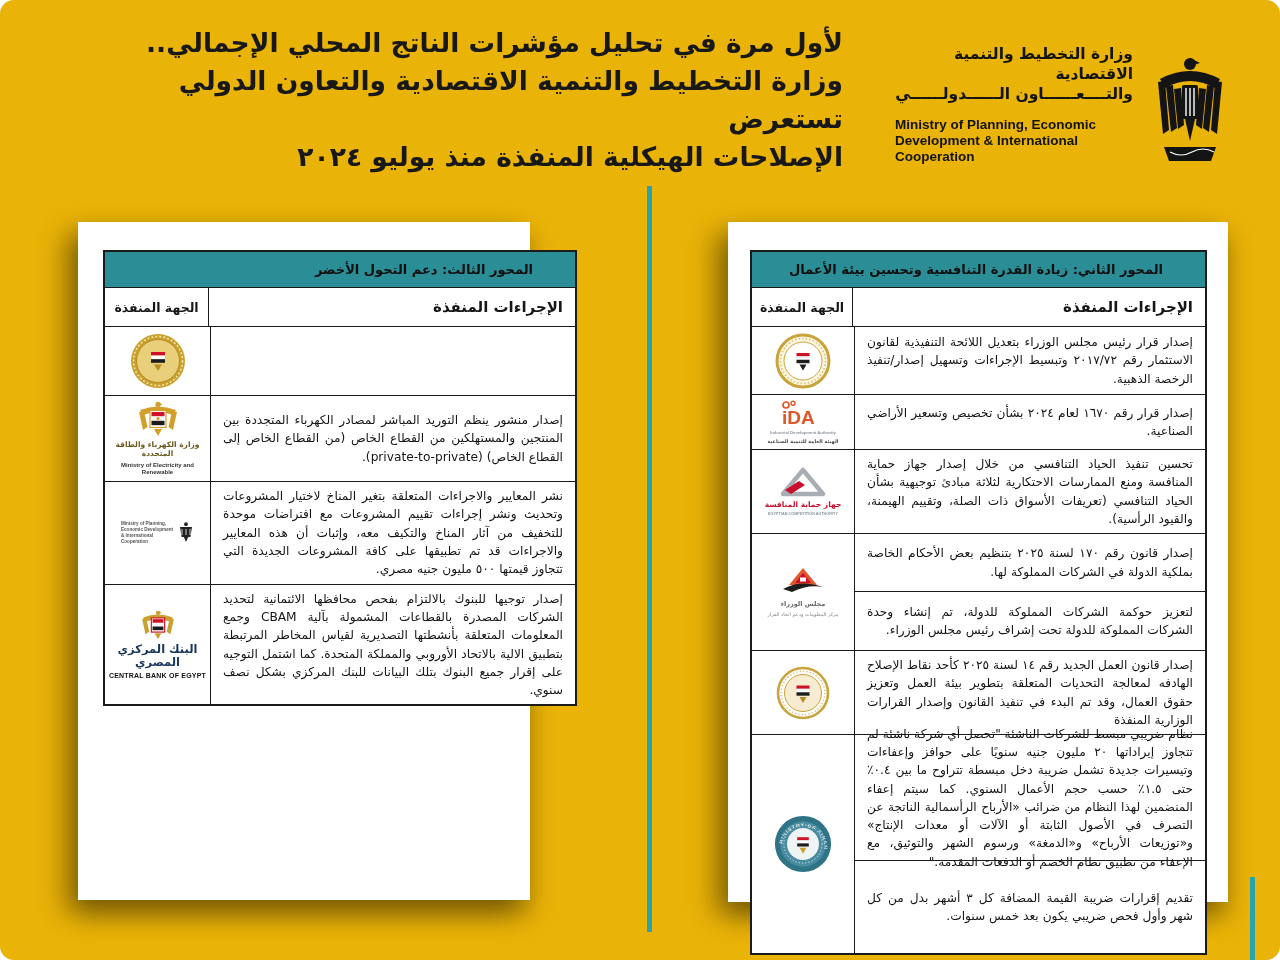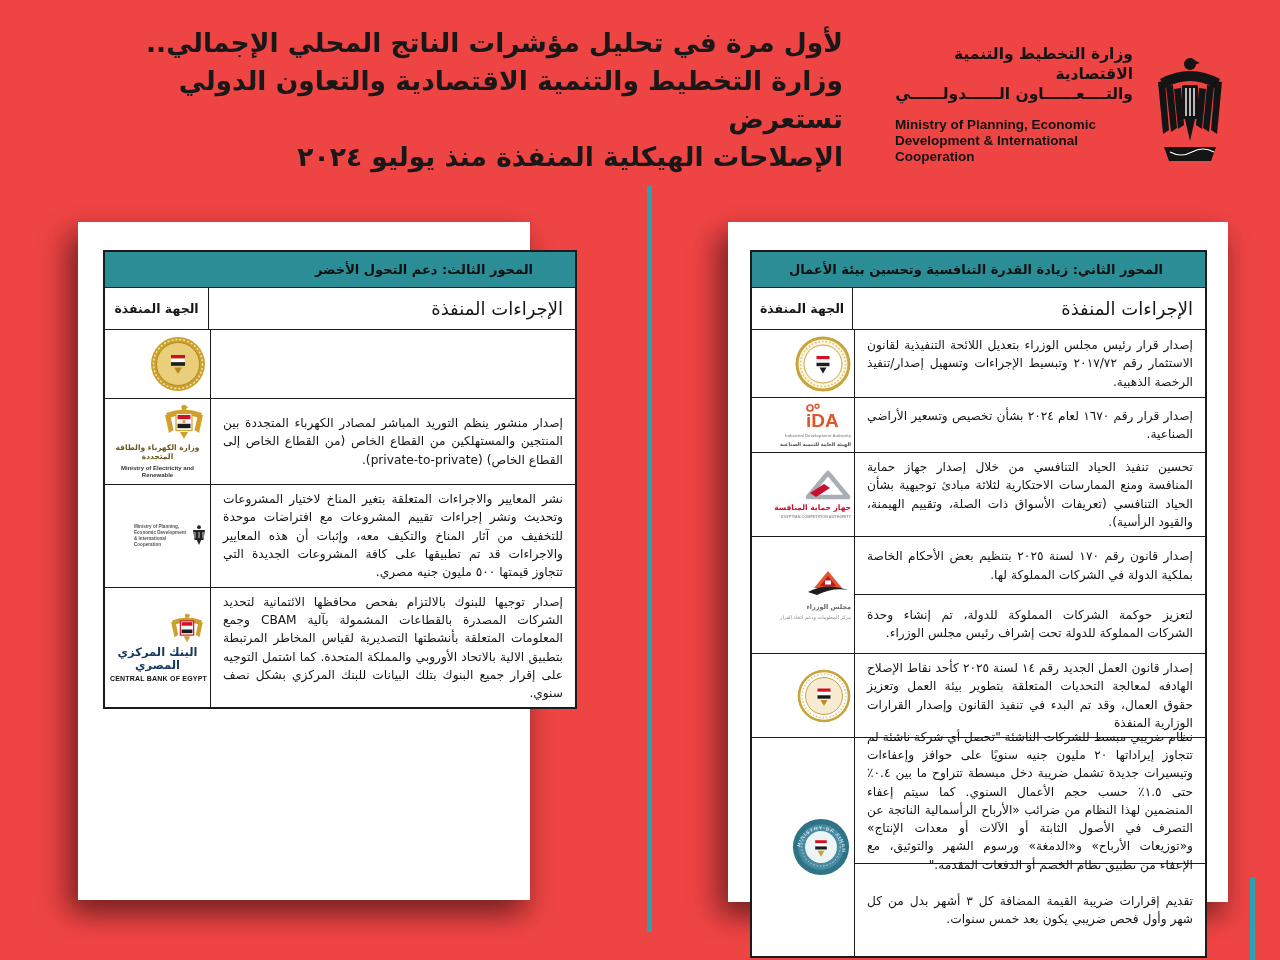--- a/index.html
+++ b/index.html
@@ -1,17 +1,17 @@
 <!DOCTYPE html>
 <html lang="ar" style="--teal-band: #2b8d96; --teal-accent: #2ba3ae; --gold: #caa12f; --orange: #e0562a; --red: #ce1126;"><head>
 <meta charset="utf-8">
 <style>
   html,body{margin:0;padding:0;background:#fff;}
-  .canvas{position:relative;width:1280px;height:960px;background:#ef4444;overflow:hidden;
-          font-family:"DejaVu Sans",sans-serif;color:#161616;}
+  .canvas{position:relative;width:1280px;height:960px;background:#eab308;overflow:hidden;
+          font-family:"DejaVu Sans",sans-serif;color:#161616;border-radius:14px;}
 
   
   .headline{position:absolute;top:24px;right:437px;width:770px;direction:rtl;text-align:right;
             font-weight:700;font-size:26.5px;line-height:1.43;color:#181818;}
   .ministry{position:absolute;top:44px;right:46px;display:flex;align-items:flex-end;gap:13px;}
   .m-text{display:flex;flex-direction:column;max-width:238px;}
   .m-ar{direction:rtl;text-align:right;font-weight:700;font-size:15.5px;line-height:1.3;color:#141414;}
   .m-en{font-family:"Liberation Sans","DejaVu Sans",sans-serif;font-weight:700;font-size:13.5px;
         line-height:1.18;color:#141414;margin-top:13px;}
 
@@ -30,25 +30,25 @@
   
   .tbl{position:absolute;background:#fff;border:2px solid #1b1b1b;}
   .tbl-left{left:25px;top:28px;width:470px;--entw:99px;}
   .tbl-right{left:22px;top:28px;width:453px;--entw:96px;}
   .band{background:var(--teal-band,#2b8d96);border-bottom:1.5px solid #1b1b1b;direction:rtl;
         text-align:right;font-weight:700;font-size:13px;color:#101010;
         padding:10px 42px 10px 10px;}
   .cols{display:flex;border-bottom:1.5px solid #1b1b1b;}
   .ent-h{flex:0 0 var(--entw);border-right:1.5px solid #1b1b1b;display:flex;align-items:center;
          justify-content:center;font-weight:700;font-size:12.5px;direction:rtl;padding:2px 2px;}
-  .mea-h{flex:1;direction:rtl;text-align:right;font-weight:400;font-size:18px;padding:10px 12px;}
+  .mea-h{flex:1;direction:rtl;text-align:right;font-weight:700;font-size:15px;padding:10px 12px;}
   .trow,.rgroup{display:flex;border-bottom:1.5px solid #1b1b1b;}
   .trow:last-child,.rgroup:last-child{border-bottom:none;}
   .ent{flex:0 0 var(--entw);border-right:1.5px solid #1b1b1b;display:flex;flex-direction:column;
-       align-items:flex-end;justify-content:center;gap:3px;padding:5px 3px;text-align:center;}
+       align-items:center;justify-content:center;gap:3px;padding:5px 3px;text-align:center;}
   .txt{flex:1;display:flex;align-items:center;padding:5px 12px;}
   .txt p{margin:0;width:100%;direction:rtl;text-align:justify;font-size:12.2px;line-height:1.5;
          color:#151515;font-family:"DejaVu Sans",sans-serif;}
   .stack{flex:1;display:flex;flex-direction:column;}
   .stack .txt{flex:1;}
   .stack .divb{border-bottom:1.5px solid #1b1b1b;}
 
   
   .cap-ar{direction:rtl;font-size:7.5px;font-weight:700;color:#6b5a1e;line-height:1.25;}
   .cap-en{font-family:"Liberation Sans","DejaVu Sans",sans-serif;font-size:6px;font-weight:700;

